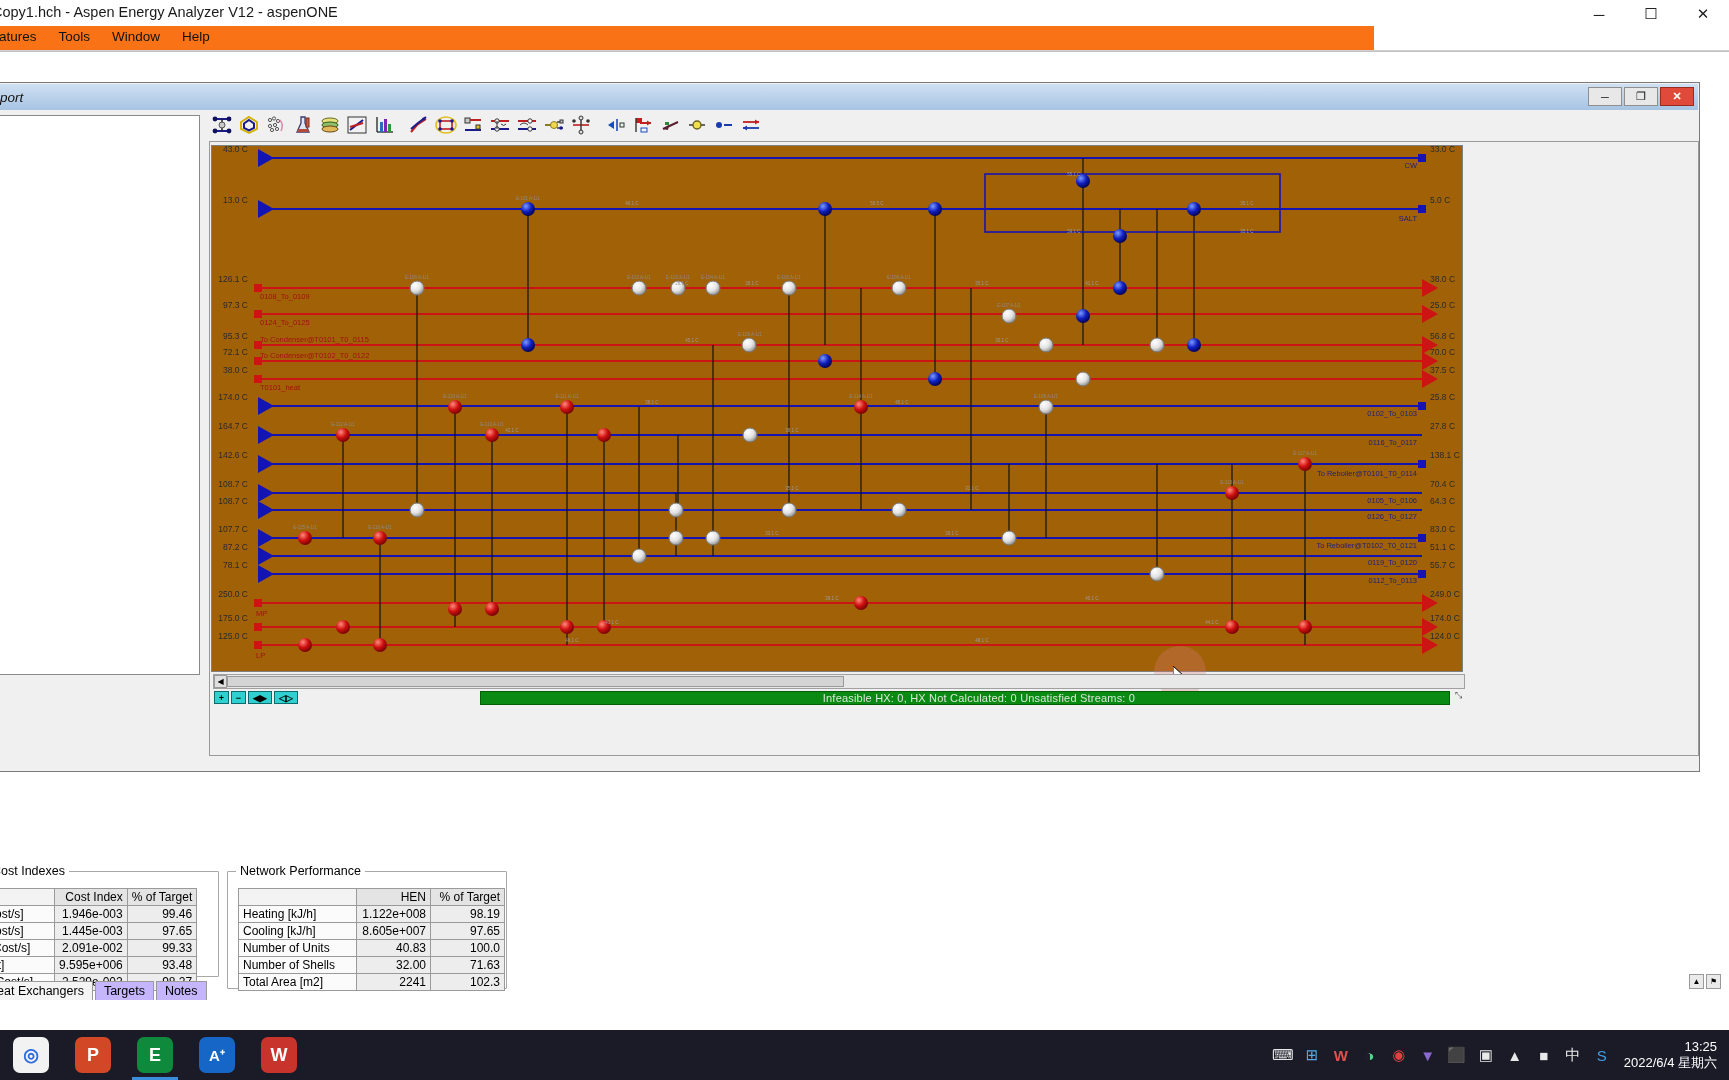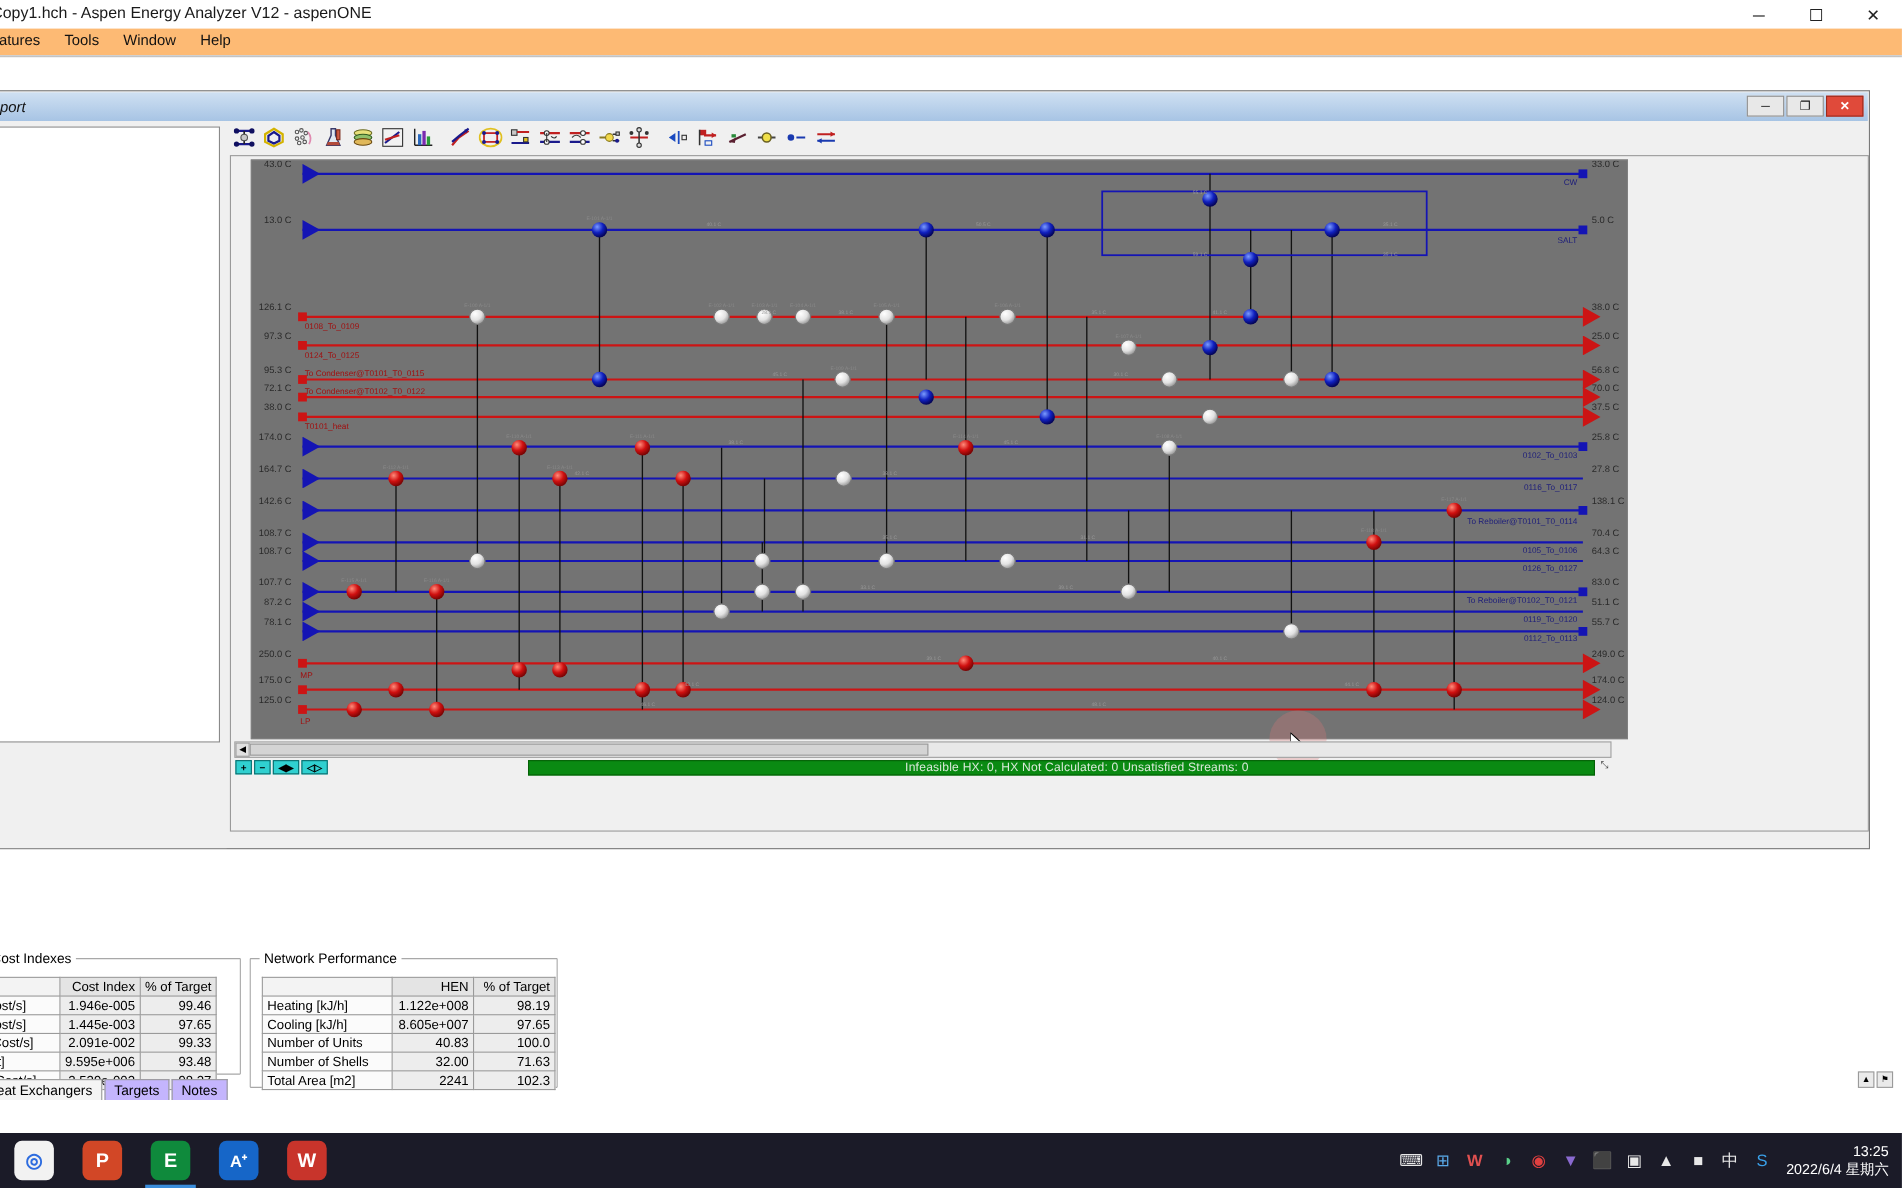--- a/index.html
+++ b/index.html
@@ -19,21 +19,21 @@
   
   #titlebar {
     position:absolute; left:0; top:0; width:1729px; height:28px;
     background:#ffffff; display:flex; align-items:center;
   }
   #titlebar .title { position:absolute; left:-8px; top:4px; font-size:14.5px; color:#1a1a1a; white-space:nowrap; }
   .winctl-group { position:absolute; right:0; top:0; display:flex; height:28px; }
   .winctl { width:52px; height:28px; display:flex; align-items:center; justify-content:center; font-size:15px; color:#222; }
 
   
-  #menubar { position:absolute; left:0; top:26px; width:1729px; height:24px; background:#fdba74; }
+  #menubar { position:absolute; left:0; top:26px; width:1374px; height:24px; background:#f97316; }
   #menubar ul { list-style:none; margin:0; padding:0; display:flex; }
   #menubar li { padding:3px 11px; font-size:13.5px; color:#111; }
   #menubar li:first-child { margin-left:-12px; }
   #menu-separator { position:absolute; left:0; top:50px; width:1729px; height:2px;
     background:linear-gradient(#d8d8d8,#b9b9b9); }
 
   
   #mdi-child {
     position:absolute; left:-12px; top:82px; width:1712px; height:690px;
     background:#f0f0f0; border:1px solid #7a7a7a;
@@ -71,22 +71,22 @@
   .tb-icon { width:26px; height:24px; display:flex; align-items:center; justify-content:center; }
   .tb-icon svg { display:block; }
   .tb-sep { width:7px; }
 
   
   #grid-frame {
     position:absolute; left:220px; top:58px; width:1490px; height:615px;
     background:#f0f0f0; border:1px solid #9a9a9a;
   }
   #grid-canvas {
-    position:absolute; left:18px; top:3px; width:1252px; height:527px;
-    background:#737373; border:1px solid #808080; overflow:hidden;
+    position:absolute; left:1px; top:3px; width:1252px; height:527px;
+    background:#a16207; border:1px solid #808080; overflow:hidden;
   }
   #grid-canvas svg { position:absolute; left:0; top:0; }
 
   
   #h-scroll {
     position:absolute; left:3px; top:532px; width:1252px; height:15px;
     background:#e8e8e8; border:1px solid #a0a0a0;
   }
   #h-scroll .thumb { position:absolute; left:13px; top:1px; width:617px; height:11px; background:#d4d4d4; border:1px solid #9a9a9a; }
   #h-scroll .arrow-l { position:absolute; left:0; top:0; width:13px; height:13px; background:#e0e0e0; border:1px solid #9a9a9a; font-size:8px; text-align:center; line-height:11px; }
@@ -717,21 +717,21 @@
         <thead>
           <tr>
             <th class="blank"></th>
             <th>Cost Index</th>
             <th>% of Target</th>
           </tr>
         </thead>
         <tbody>
           <tr>
             <td class="label">g [Cost/s]</td>
-            <td class="num">1.946e-005</td>
+            <td class="num">1.946e-003</td>
             <td class="num">99.46</td>
           </tr>
           <tr>
             <td class="label">g [Cost/s]</td>
             <td class="num">1.445e-003</td>
             <td class="num">97.65</td>
           </tr>
           <tr>
             <td class="label">ng [Cost/s]</td>
             <td class="num">2.091e-002</td>

